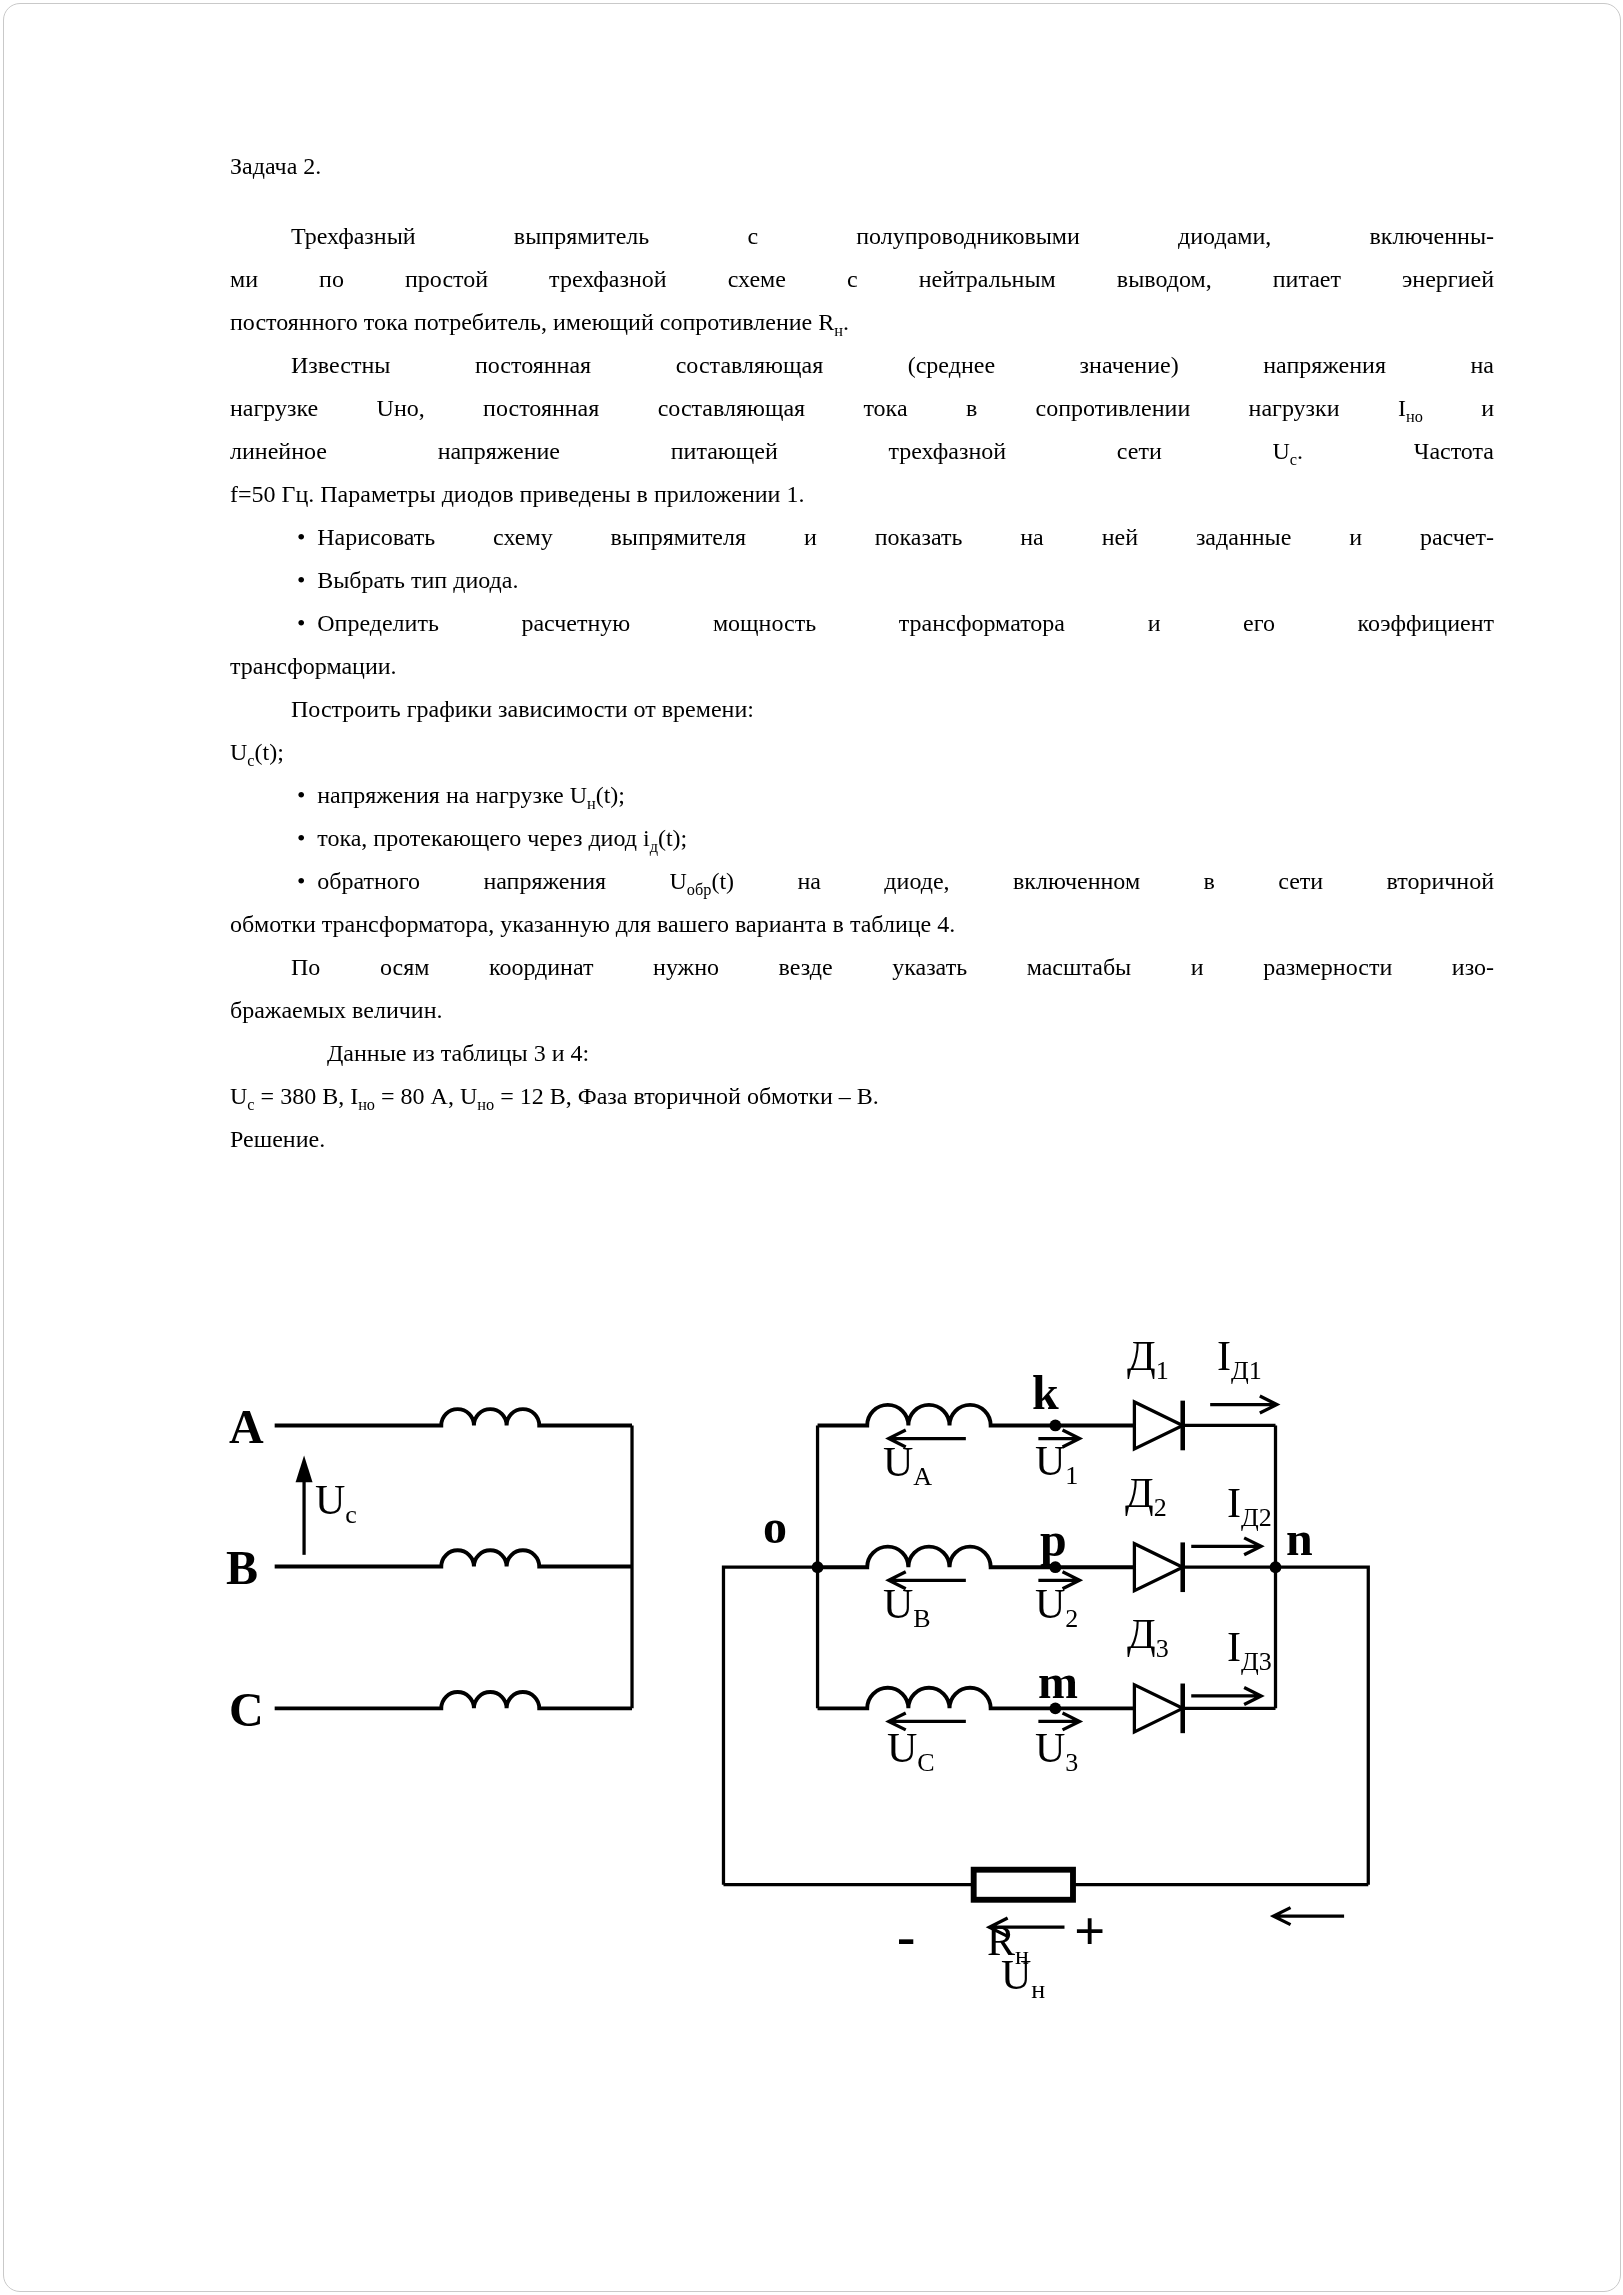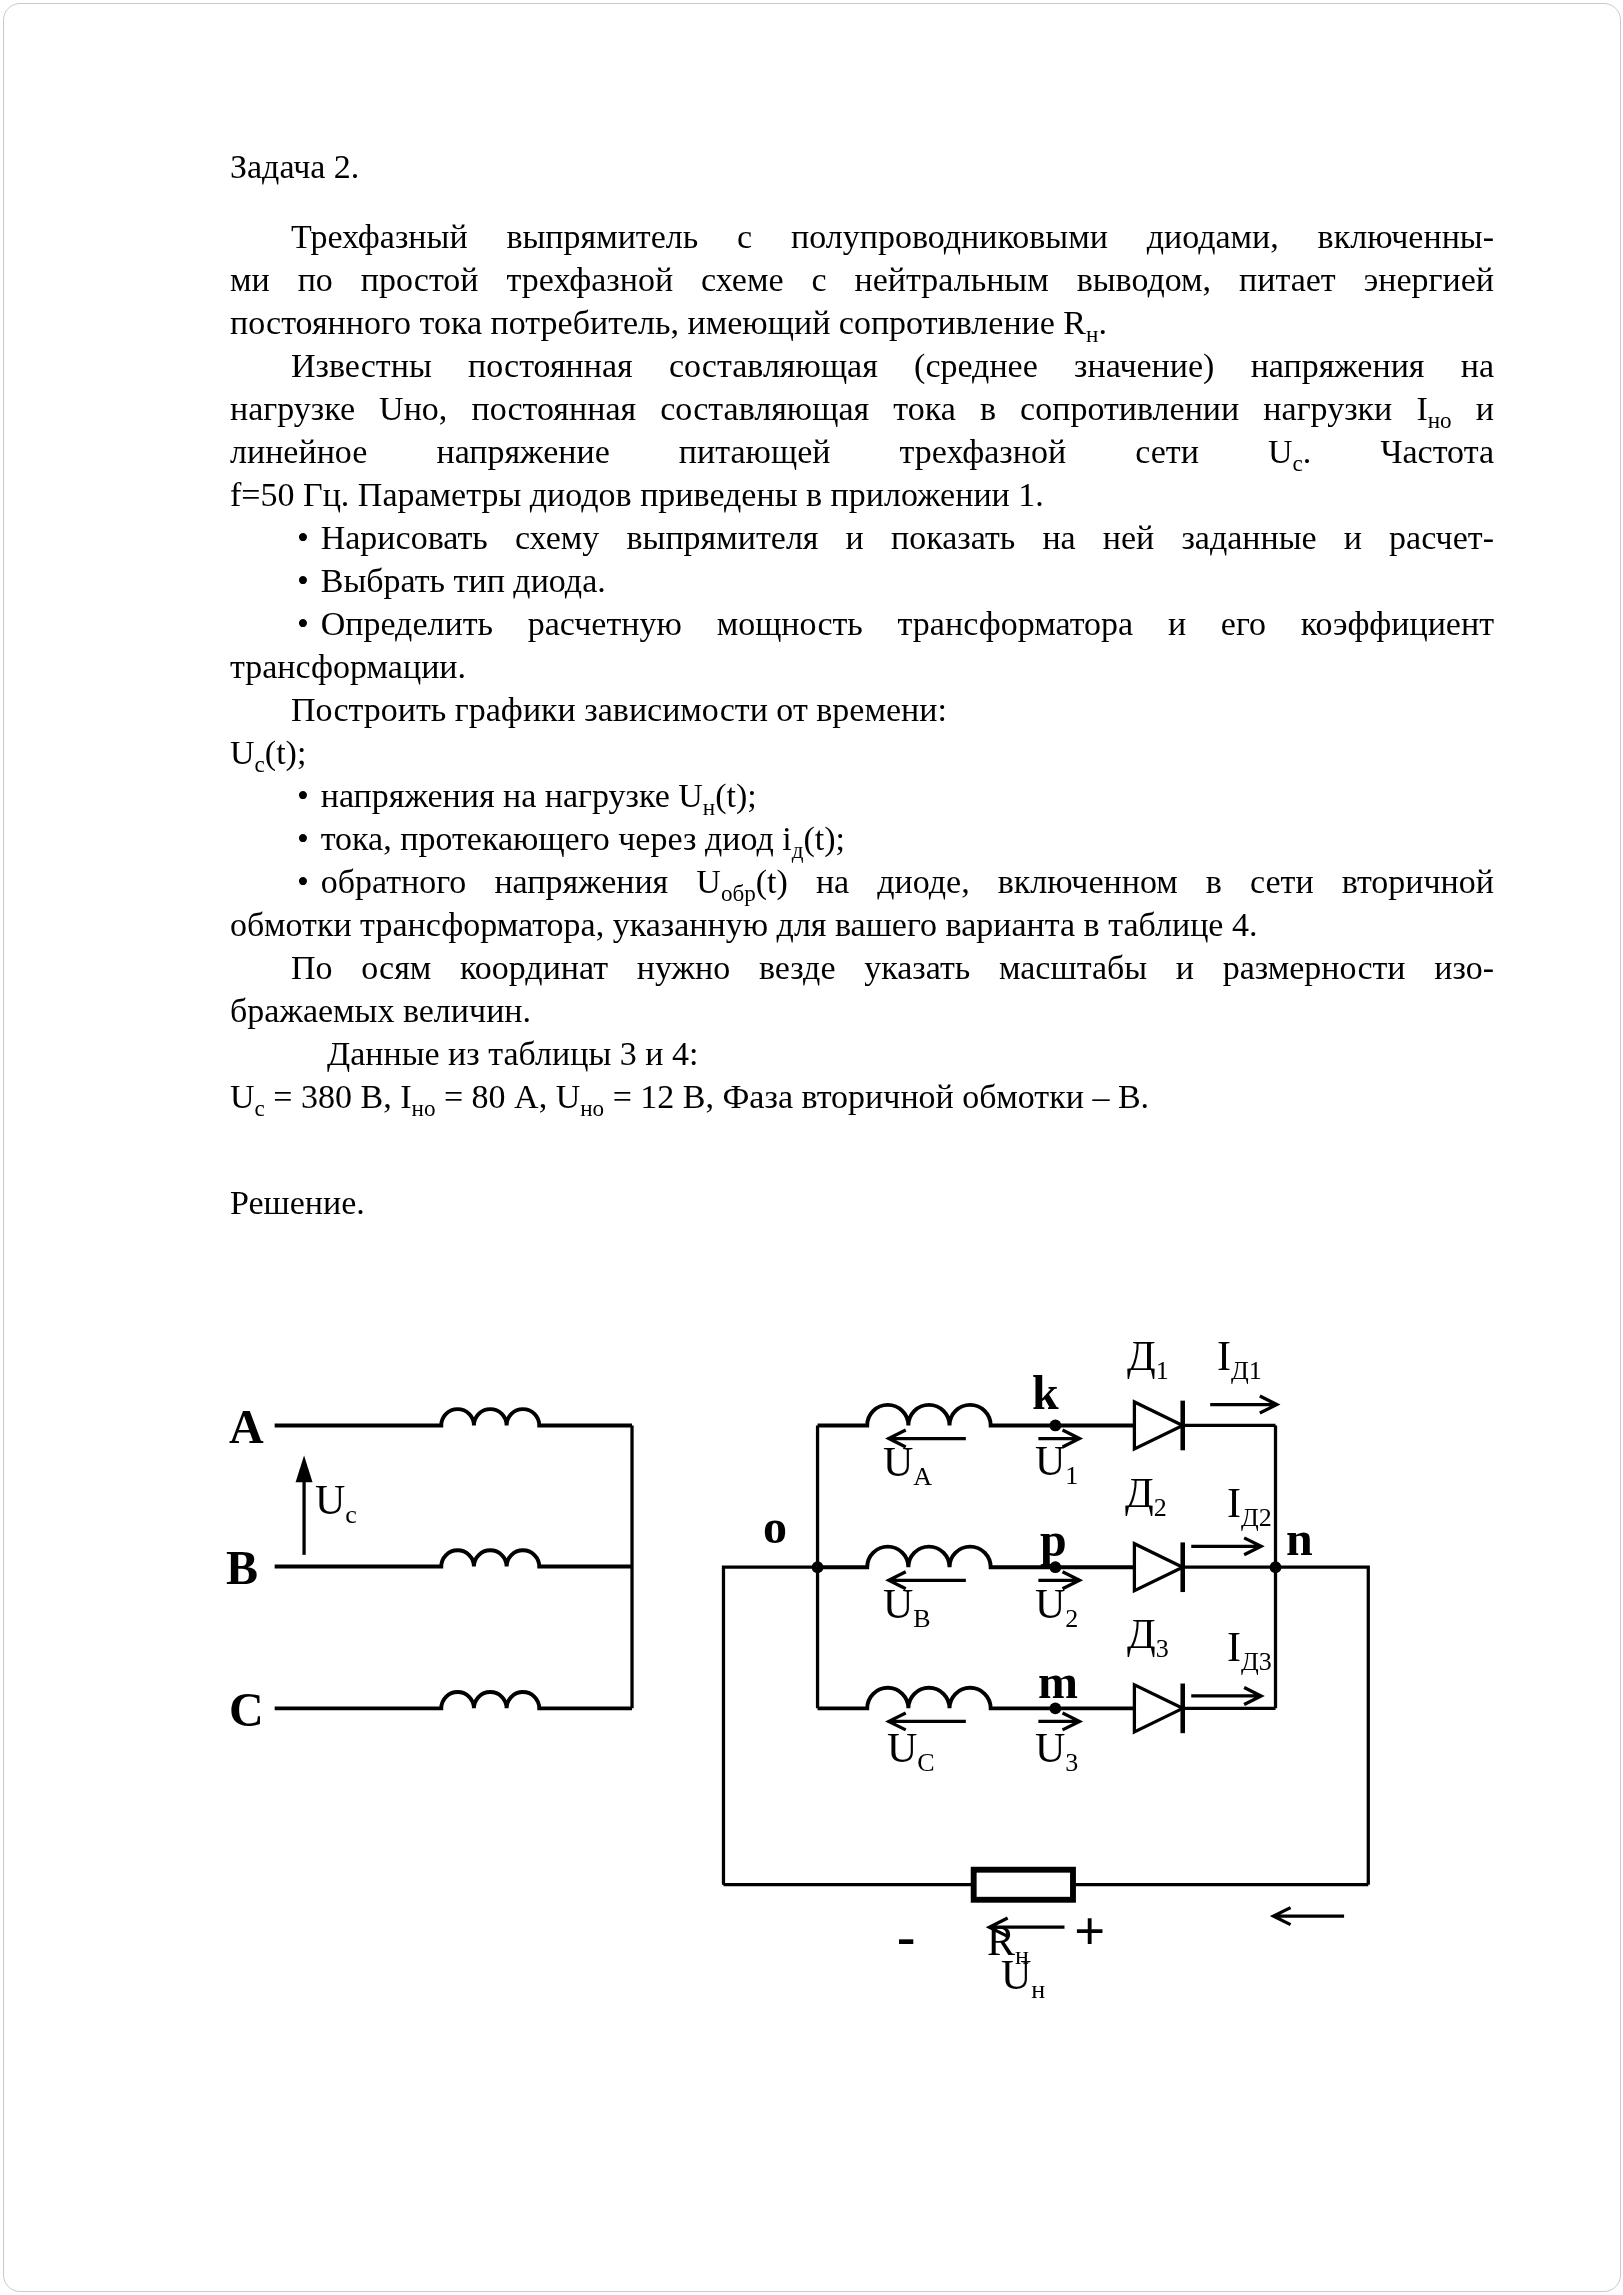--- a/index.html
+++ b/index.html
@@ -4,28 +4,28 @@
 <style>
   html,body{margin:0;padding:0;}
   body{
     width:1624px;height:2295px;position:relative;background:#ffffff;color:#000;
     font-family:"Liberation Serif","DejaVu Serif",serif;
     overflow:hidden;
   }
   .frame{position:absolute;inset:3.3px;border:1.3px solid #c9c9c9;border-radius:17px;pointer-events:none;}
   
   .text{position:absolute;left:230px;top:145px;width:1264px;}
-  .ln{font-size:34px;line-height:43px;min-height:43px;white-space:normal;}
+  .ln{font-size:24px;line-height:43px;min-height:43px;white-space:normal;}
   .j{text-align:justify;text-align-last:justify;}
   .i1{text-indent:61px;}
   .i2{text-indent:97px;}
   .blt{padding-left:67px;}
   .bu{margin-right:11.8px;}
   .mb41{margin-bottom:27px;}
-  .mt96{margin-top:63px;}
+  .mt96{}
   sub.s{font-size:68%;line-height:0;}
   
   .diagram{position:absolute;inset:0;}
   .schematic{position:absolute;left:0;top:0;}
   .cl{position:absolute;line-height:1;font-weight:normal;font-size:42px;white-space:nowrap;text-align:center;}
   .cl sub{font-size:62%;line-height:0;}
   .nl{position:absolute;line-height:1;font-weight:bold;font-size:48px;white-space:nowrap;}
   .big{position:absolute;line-height:1;font-weight:bold;font-size:55px;white-space:nowrap;}
 </style>
 </head>

